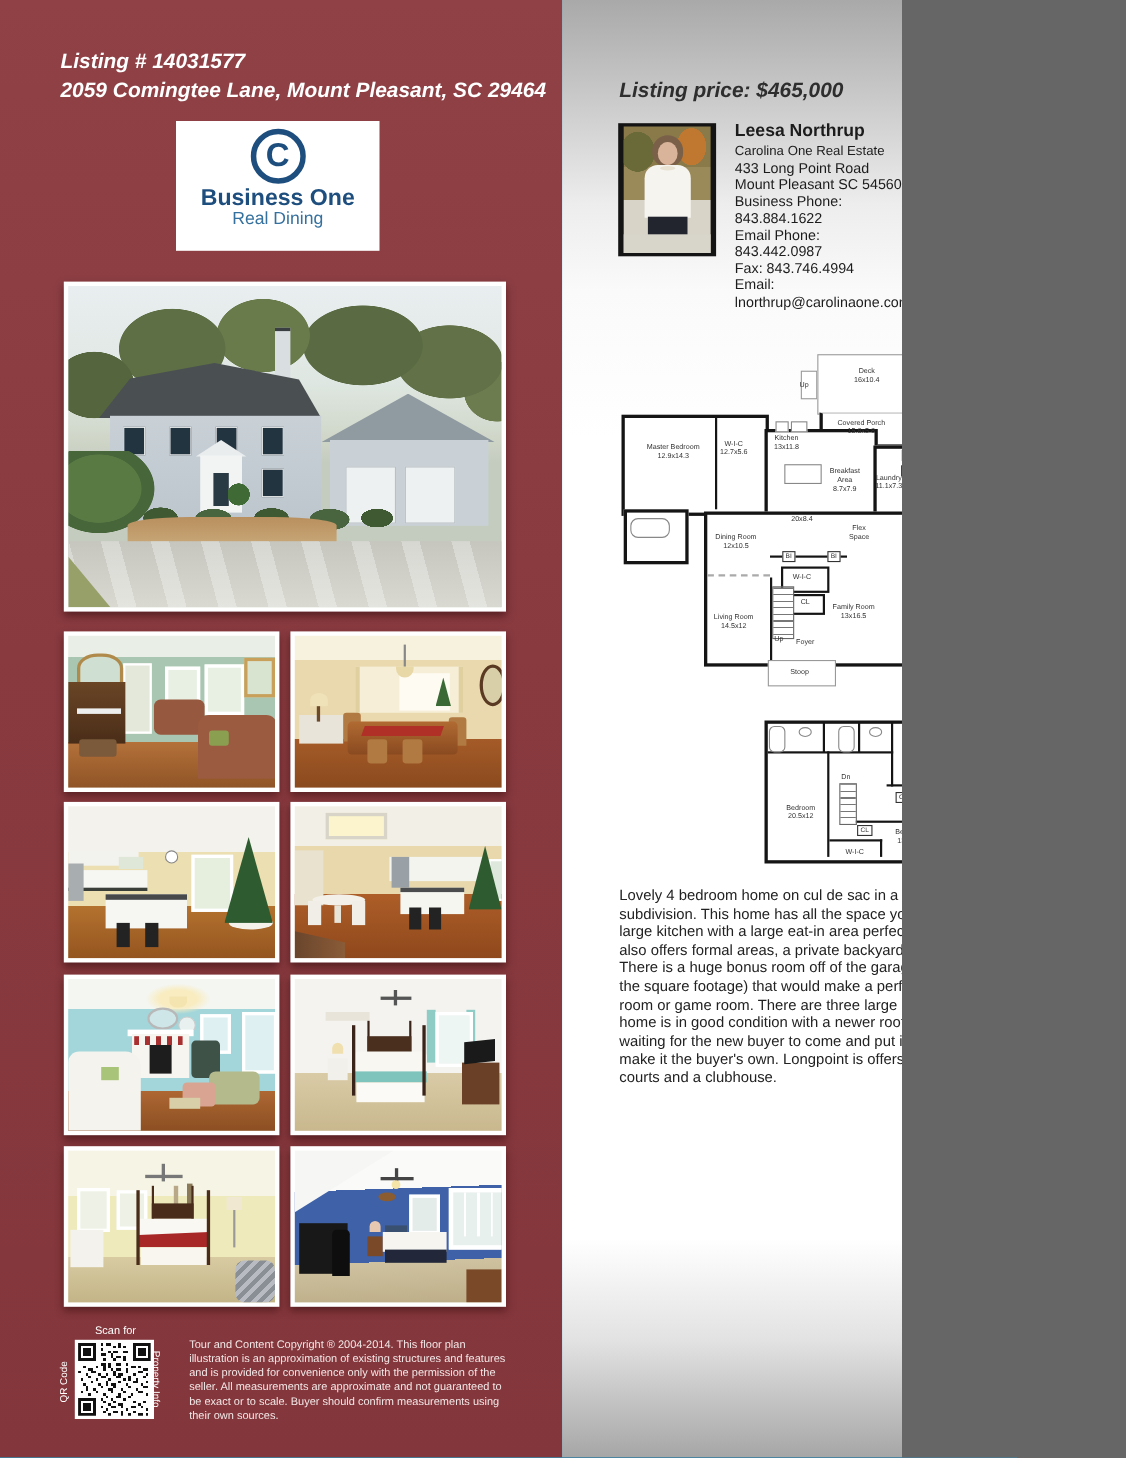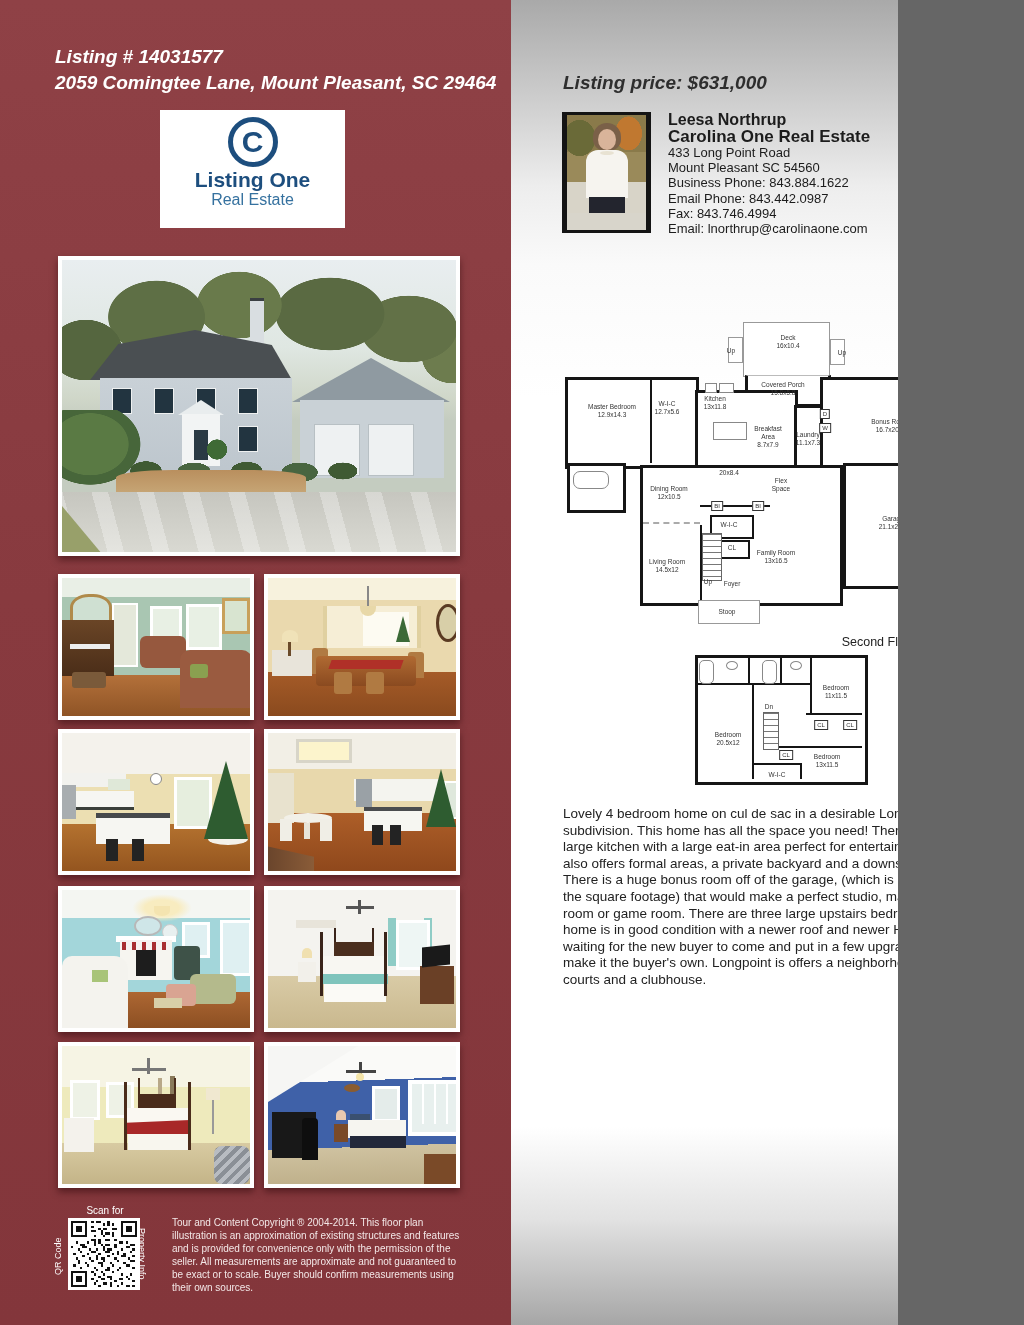--- a/index.html
+++ b/index.html
@@ -1,16 +1,16 @@
 <!DOCTYPE html>
 <html><head>
 <meta charset="utf-8">
 <style>
   html,body{margin:0;padding:0;background:#666;}
-  .page{position:relative;width:898px;height:1325px;overflow:hidden;
+  .page{position:relative;width:820px;height:1325px;overflow:hidden;
         font-family:"Liberation Sans",sans-serif;background:#0ea5e9;}
   .ab{position:absolute;}
   
   .left-panel{position:absolute;left:0;top:0;width:511px;height:1325px;
     background:linear-gradient(180deg,#8f4146 0%,#883a3f 45%,#83363b 100%);}
   .right-panel{position:absolute;left:511px;top:0;width:513px;height:1325px;
     background:linear-gradient(180deg,#a9a9a9 0%,#c6c6c6 6%,#ededed 14%,#fafafa 20%,
       #ffffff 30%,#ffffff 85%,#e2e2e2 92%,#bdbdbd 97%,#a6a6a6 100%);}
   
   .lp-head{position:absolute;left:55px;top:44px;color:#fff;font-style:italic;
@@ -28,21 +28,21 @@
   .pic.main{width:394px;height:292px;}
   
   .rp-url{position:absolute;left:563px;top:48px;font-size:19px;font-weight:bold;font-style:italic;
     color:#2e2e2e;text-decoration:underline;white-space:nowrap;cursor:pointer;}
   .rp-price{position:absolute;left:563px;top:72px;font-size:19px;font-weight:bold;font-style:italic;
     color:#2e2e2e;white-space:nowrap;}
   
   .agent-photo{position:absolute;left:562px;top:112px;width:89px;height:121px;background:#141414;}
   .agent-info{position:absolute;left:668px;top:111px;font-size:13px;line-height:15.2px;color:#1c1c1c;}
   .agent-name{font-size:16px;font-weight:bold;line-height:18px;}
-  .agent-co{font-size:17px;font-weight:bold;line-height:16px;}
+  .agent-co{font-size:12px;font-weight:normal;line-height:16px;}
   
   .fp{position:absolute;}
   .fp-title{position:absolute;left:0;right:0;top:2px;text-align:right;font-size:12.5px;color:#222;}
   .w{position:absolute;border:3px solid #151515;background:#fff;}
   .wthin{position:absolute;border:1px solid #999;background:#fff;}
   .wl{position:absolute;background:#151515;}
   .fixture{position:absolute;border:1px solid #888;background:#fff;}
   .stairsv{position:absolute;border:1px solid #666;
     background:repeating-linear-gradient(180deg,#777 0 1px,#fff 1px 6px);}
   .room{position:absolute;transform:translate(-50%,-50%);font-size:6.5px;line-height:8px;
@@ -70,22 +70,22 @@
 <div class="page">
 
   <div class="left-panel">
     <div class="lp-head">
       <div>Listing # 14031577</div>
       <div>2059 Comingtee Lane, Mount Pleasant, SC 29464</div>
     </div>
 
     <div class="logo-box">
       <div class="logo-ring">C</div>
-      <div class="logo-name">Listing One</div>
-      <div class="logo-div">Real Estate</div>
+      <div class="logo-name">Business One</div>
+      <div class="logo-div">Real Dining</div>
     </div>
 
     <div class="frame" style="left:58px;top:256px;">
       <div class="pic main" style="background:linear-gradient(180deg,#e9eef0 0%,#dfe7e2 30%,#cfd6c8 48%,#c4ccc0 55%);">
         <div class="ab" style="left:0;top:0;width:394px;height:150px;background:
           radial-gradient(60px 50px at 6% 60%,#55663f 0 60%,transparent 61%),
           radial-gradient(80px 60px at 24% 38%,#5e6f45 0 60%,transparent 61%),
           radial-gradient(70px 55px at 45% 30%,#697a4b 0 60%,transparent 61%),
           radial-gradient(90px 60px at 68% 36%,#5a6a42 0 60%,transparent 61%),
           radial-gradient(80px 55px at 88% 46%,#627147 0 60%,transparent 61%),
@@ -296,21 +296,21 @@
           <rect x="1" y="23" width="5" height="5" fill="#fff"></rect>
           <rect x="2" y="24" width="3" height="3" fill="#111"></rect>
         <path fill="#111" d="M9 0h1v1H9zM11 0h2v1h-2zM14 1h1v1h-1zM16 0h1v2h-1zM18 1h1v1h-1zM9 2h1v1H9zM12 3h1v1h-1zM14 3h2v1h-2zM18 3h2v1h-2zM9 4h2v1H9zM13 4h1v2h-1zM15 5h2v1h-2zM18 5h1v1h-1zM10 6h1v1h-1zM14 6h1v1h-1zM18 6h1v1h-1zM9 8h2v1H9zM12 8h1v2h-1zM15 8h2v1h-2zM19 8h1v1h-1zM2 9h1v1H2zM4 10h2v1H4zM7 9h1v1H7zM10 9h1v2h-1zM13 10h1v1h-1zM15 10h2v1h-2zM19 10h1v1h-1zM21 9h2v1h-2zM24 9h1v1h-1zM26 10h2v1h-2zM0 11h1v1H0zM3 12h1v1H3zM5 11h2v1H5zM8 12h1v1H8zM11 12h1v1h-1zM14 11h1v2h-1zM16 12h2v1h-2zM19 11h1v1h-1zM22 12h1v1h-1zM24 11h2v1h-2zM27 12h1v1h-1zM1 14h1v1H1zM4 13h1v1H4zM7 14h1v1H7zM9 13h2v1H9zM12 14h1v1h-1zM15 13h2v1h-2zM18 14h1v1h-1zM20 13h1v2h-1zM23 14h1v1h-1zM26 13h1v1h-1zM2 16h1v1H2zM5 15h1v1H5zM8 16h1v1H8zM11 15h1v2h-1zM13 16h2v1h-2zM16 15h1v1h-1zM19 16h1v1h-1zM22 15h2v1h-2zM25 16h1v1h-1zM27 15h1v1h-1zM3 17h1v2H3zM6 18h1v1H6zM9 17h1v1H9zM12 18h2v1h-2zM14 17h1v1h-1zM17 18h1v1h-1zM20 17h1v1h-1zM23 18h1v1h-1zM26 17h2v1h-2zM1 19h1v1H1zM4 20h1v1H4zM7 19h1v1H7zM10 20h1v1h-1zM13 19h1v1h-1zM16 20h1v1h-1zM18 19h1v1h-1zM21 20h1v1h-1zM24 19h2v1h-2zM27 20h1v1h-1zM9 22h1v1H9zM11 21h1v1h-1zM13 22h1v1h-1zM15 21h2v1h-2zM18 22h1v1h-1zM20 21h1v1h-1zM22 23h1v1h-1zM24 24h1v1h-1zM26 23h1v1h-1zM10 23h1v1h-1zM12 24h1v1h-1zM14 23h1v1h-1zM16 24h2v1h-2zM9 25h1v1H9zM11 26h1v1h-1zM13 25h2v1h-2zM17 25h1v1h-1zM19 26h1v1h-1zM21 25h2v1h-2zM25 25h1v1h-1zM27 26h1v1h-1zM10 27h1v1h-1zM12 28h1v1h-1zM14 27h2v1h-2zM17 27h1v2h-1zM20 28h1v1h-1zM22 27h1v1h-1zM24 28h2v1h-2zM27 28h1v1h-1z"></path>
       </svg>
     </div>
     <div class="disclaimer">Tour and Content Copyright ® 2004-2014. This floor plan illustration is an approximation of existing structures and features and is provided for convenience only with the permission of the seller. All measurements are approximate and not guaranteed to be exact or to scale. Buyer should confirm measurements using their own sources.</div>
   </div>
 
   <div class="right-panel"></div>
 
-  <div class="rp-price">Listing price: $631,000</div>
+  <div class="rp-price">Listing price: $465,000</div>
 
   <div class="agent-photo">
     <div class="ab" style="left:5px;top:3px;width:79px;height:115px;background:
       radial-gradient(22px 28px at 78% 16%,#c07830 0 60%,transparent 61%),
       radial-gradient(26px 30px at 16% 20%,#6a6a38 0 60%,transparent 61%),
       linear-gradient(180deg,#8a7a4a 0 32%,#9a8a5a 32% 58%,#d8d4c8 58%);">
       <div class="ab" style="left:26px;top:8px;width:28px;height:28px;background:#7a6048;border-radius:50% 50% 42% 42%;"></div>
       <div class="ab" style="left:31px;top:14px;width:18px;height:21px;background:#d9b49a;border-radius:50%;"></div>
       <div class="ab" style="left:19px;top:35px;width:42px;height:48px;background:#f6f4ef;border-radius:12px 12px 0 0;"></div>
       <div class="ab" style="left:33px;top:36px;width:14px;height:4px;background:#e8e2d2;border-radius:50%;"></div>

